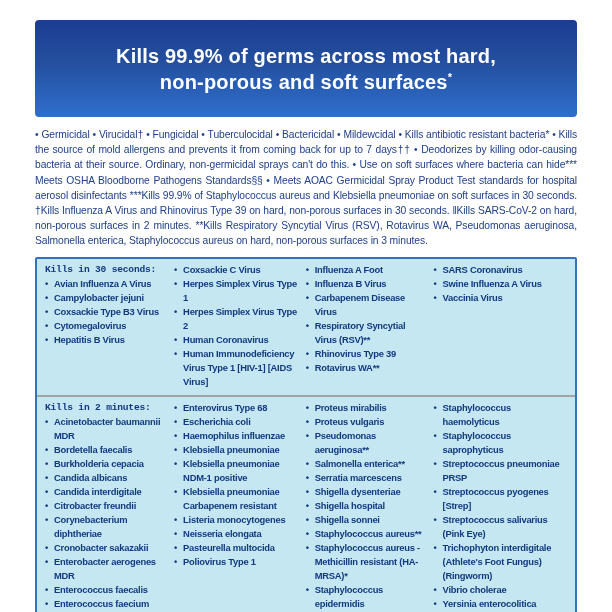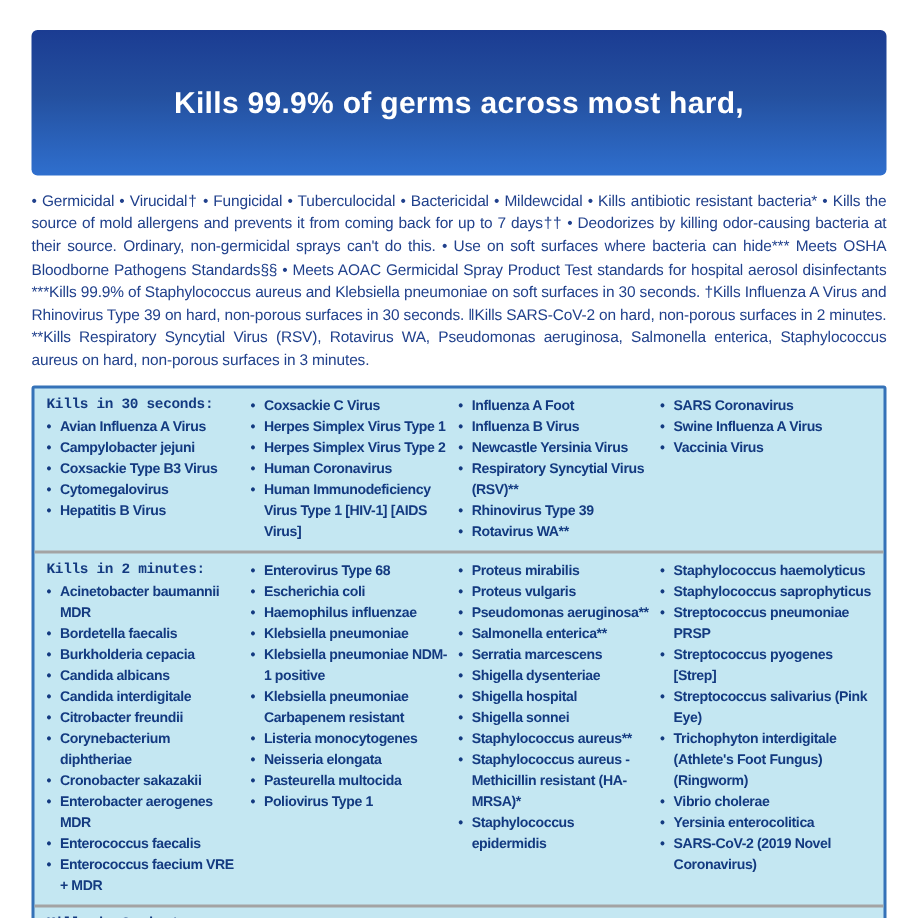--- a/index.html
+++ b/index.html
@@ -4,21 +4,21 @@
 <style>
   html,body { margin:0; padding:0; }
   body {
     width:612px; height:612px;
     background:#ffffff;
     font-family:"Liberation Sans", sans-serif;
     color:#1d4289;
     overflow:hidden;
     box-sizing:border-box;
   }
-  .page { width:612px; height:612px; box-sizing:border-box; padding:20px 21px 14px; }
+  .page { width:612px; height:612px; box-sizing:border-box; padding:20px 35px 14px; }
 
   
   .banner {
     height:97px;
     border-radius:4px;
     background:linear-gradient(180deg,#1b3c92 0%, #24509f 45%, #2f6fce 100%);
     display:flex; flex-direction:column; align-items:center; justify-content:center;
     color:#ffffff;
   }
   .banner .t {
@@ -65,20 +65,21 @@
   .krow.inline .germ { white-space:nowrap; }
   .krow.inline .germ .gname { overflow:visible; }
 </style>
 </head>
 <body>
 
 <div class="page">
 
   <div class="banner">
     <div class="t"><span>Kills 99.9% of germs across most hard,</span></div>
+    <div class="t"><span>non-porous and soft surfaces</span><span class="sup">*</span></div>
   </div>
 
   <div class="claims">• Germicidal • Virucidal† • Fungicidal • Tuberculocidal • Bactericidal • Mildewcidal • Kills antibiotic resistant bacteria* • Kills the source of mold allergens and prevents it from coming back for up to 7 days†† • Deodorizes by killing odor-causing bacteria at their source. Ordinary, non-germicidal sprays can't do this. • Use on soft surfaces where bacteria can hide***  Meets OSHA Bloodborne Pathogens Standards§§ • Meets AOAC Germicidal Spray Product Test standards for hospital aerosol disinfectants ***Kills 99.9% of Staphylococcus aureus and Klebsiella pneumoniae on soft surfaces in 30 seconds. †Kills Influenza A Virus and Rhinovirus Type 39 on hard, non-porous surfaces in 30 seconds. ‖Kills SARS-CoV-2 on hard, non-porous surfaces in 2 minutes. **Kills Respiratory Syncytial Virus (RSV), Rotavirus WA, Pseudomonas aeruginosa, Salmonella enterica, Staphylococcus aureus on hard, non-porous surfaces in 3 minutes.</div>
 
   <div class="ktable">
       <div class="krow">
         <div class="kcol">
           <div class="klabel">Kills in 30 seconds:</div>
           <div class="germ">
             <span class="bullet">•</span>
@@ -127,21 +128,21 @@
           <div class="germ">
             <span class="bullet">•</span>
             <span class="gname">Influenza A Foot</span>
           </div>
           <div class="germ">
             <span class="bullet">•</span>
             <span class="gname">Influenza B Virus</span>
           </div>
           <div class="germ">
             <span class="bullet">•</span>
-            <span class="gname">Newcastle Yersinia Virus</span>
+            <span class="gname">Carbapenem Disease Virus</span>
           </div>
           <div class="germ">
             <span class="bullet">•</span>
             <span class="gname">Respiratory Syncytial Virus (RSV)**</span>
           </div>
           <div class="germ">
             <span class="bullet">•</span>
             <span class="gname">Rhinovirus Type 39</span>
           </div>
           <div class="germ">

